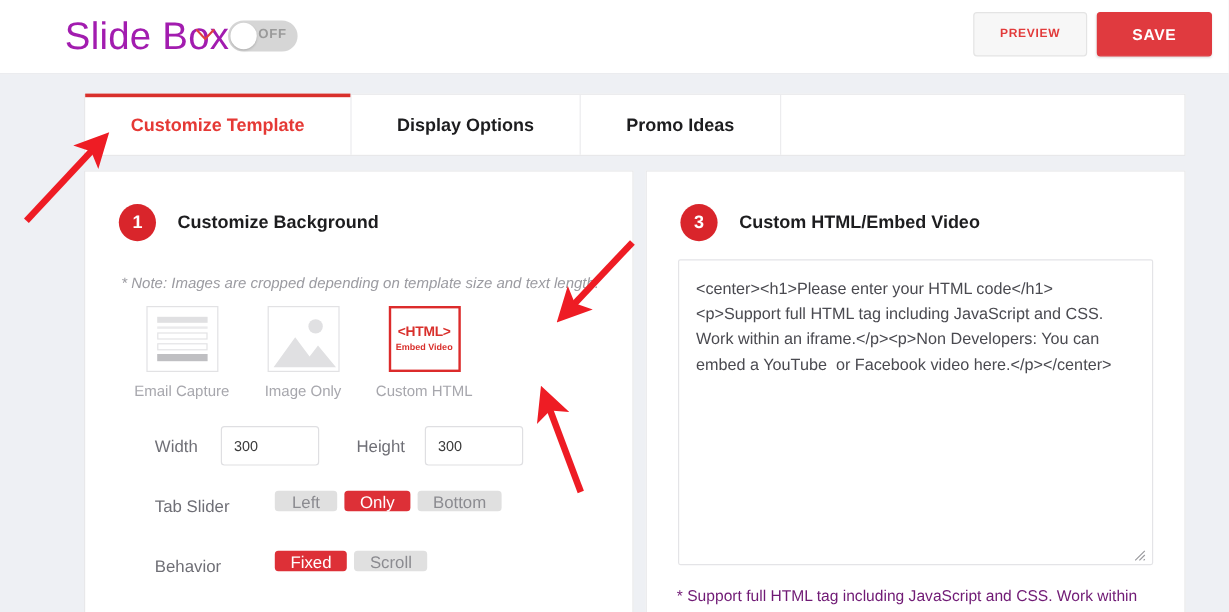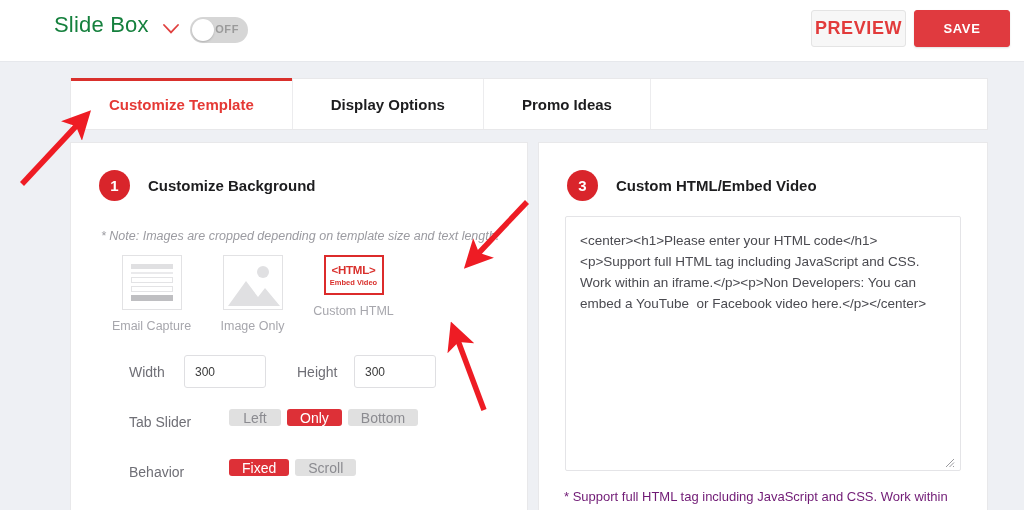--- a/index.html
+++ b/index.html
@@ -15,21 +15,21 @@
   #root { position: relative; width: 1024px; height: 510px; }
 
   
   .topbar {
     position: absolute; left: 0; top: 0; width: 1024px; height: 62px;
     background: #ffffff;
     border-bottom: 1px solid #e6e8ec;
   }
   .app-title {
     position: absolute; left: 54px; top: 12px;
-    font-size: 22px; color: #15803d; font-weight: 400;
+    font-size: 32px; color: #a21caf; font-weight: 400;
     letter-spacing: .2px;
     white-space: nowrap;
     text-align: center;
   }
   .title-caret {
     position: absolute; left: 163px; top: 24px;
     width: 16px; height: 10px;
   }
   .toggle {
     position: absolute; left: 190px; top: 17px;
@@ -45,21 +45,21 @@
   .toggle .lbl {
     position: absolute; right: 9px; top: 6px;
     font-size: 11px; font-weight: bold; color: #9a9a9a;
     letter-spacing: .6px;
   }
 
   .btn-preview {
     position: absolute; right: 118px; top: 10px;
     width: 95px; height: 37px;
     background: #f7f7f7; border: 1px solid #e4e4e4; border-radius: 3px;
-    color: #e23b3b; font-size: 18px; font-weight: bold; letter-spacing: .6px;
+    color: #e23b3b; font-size: 10px; font-weight: bold; letter-spacing: .6px;
     display: flex; align-items: center; justify-content: center;
     cursor: pointer;
   }
   .btn-save {
     position: absolute; right: 14px; top: 10px;
     width: 96px; height: 37px;
     background: #e03a3f; border: 1px solid #e03a3f; border-radius: 3px;
     color: #ffffff; font-size: 13px; font-weight: bold; letter-spacing: .6px;
     display: flex; align-items: center; justify-content: center;
     box-shadow: 0 1px 2px rgba(0,0,0,.12);
@@ -141,21 +141,21 @@
   }
   .bar { background: #e0e0e2; }
   .bar-wide  { width: 42px; height: 5px; }
   .bar-line  { width: 42px; height: 2px; background:#eaeaec; }
   .bar-dash  { width: 42px; height: 9px; border: 1px dashed #d6d6d8; background:#fff; }
   .bar-dark  { width: 42px; height: 6px; background: #bfbfc2; }
   .bar-in    { width: 42px; height: 6px; border: 1px solid #e3e3e5; background:#fff; }
 
   .img-thumb { position: relative; width: 60px; height: 55px; background: #fff; border: 1px solid #e2e2e4; overflow: hidden; }
   .html-thumb {
-    width: 60px; height: 40px; border: 2px solid #dc2b2b; background: #fff;
+    width: 60px; height: 55px; border: 2px solid #dc2b2b; background: #fff;
     display:flex; flex-direction:column; align-items:center; justify-content:center;
   }
   .html-thumb .t1 { color:#d9302c; font-size:11.5px; font-weight:bold; letter-spacing:-.2px; }
   .html-thumb .t2 { color:#d9302c; font-size:7.5px; font-weight:bold; margin-top:2px; }
 
   
   .form { position: absolute; left: 30px; top: 212px; width: 400px; margin-left: 28px; }
   .frow { position: relative; height: 50px; }
   .flabel { position: absolute; top: 9px; font-size: 14px; color: #6f6f76; }
   .finput {

